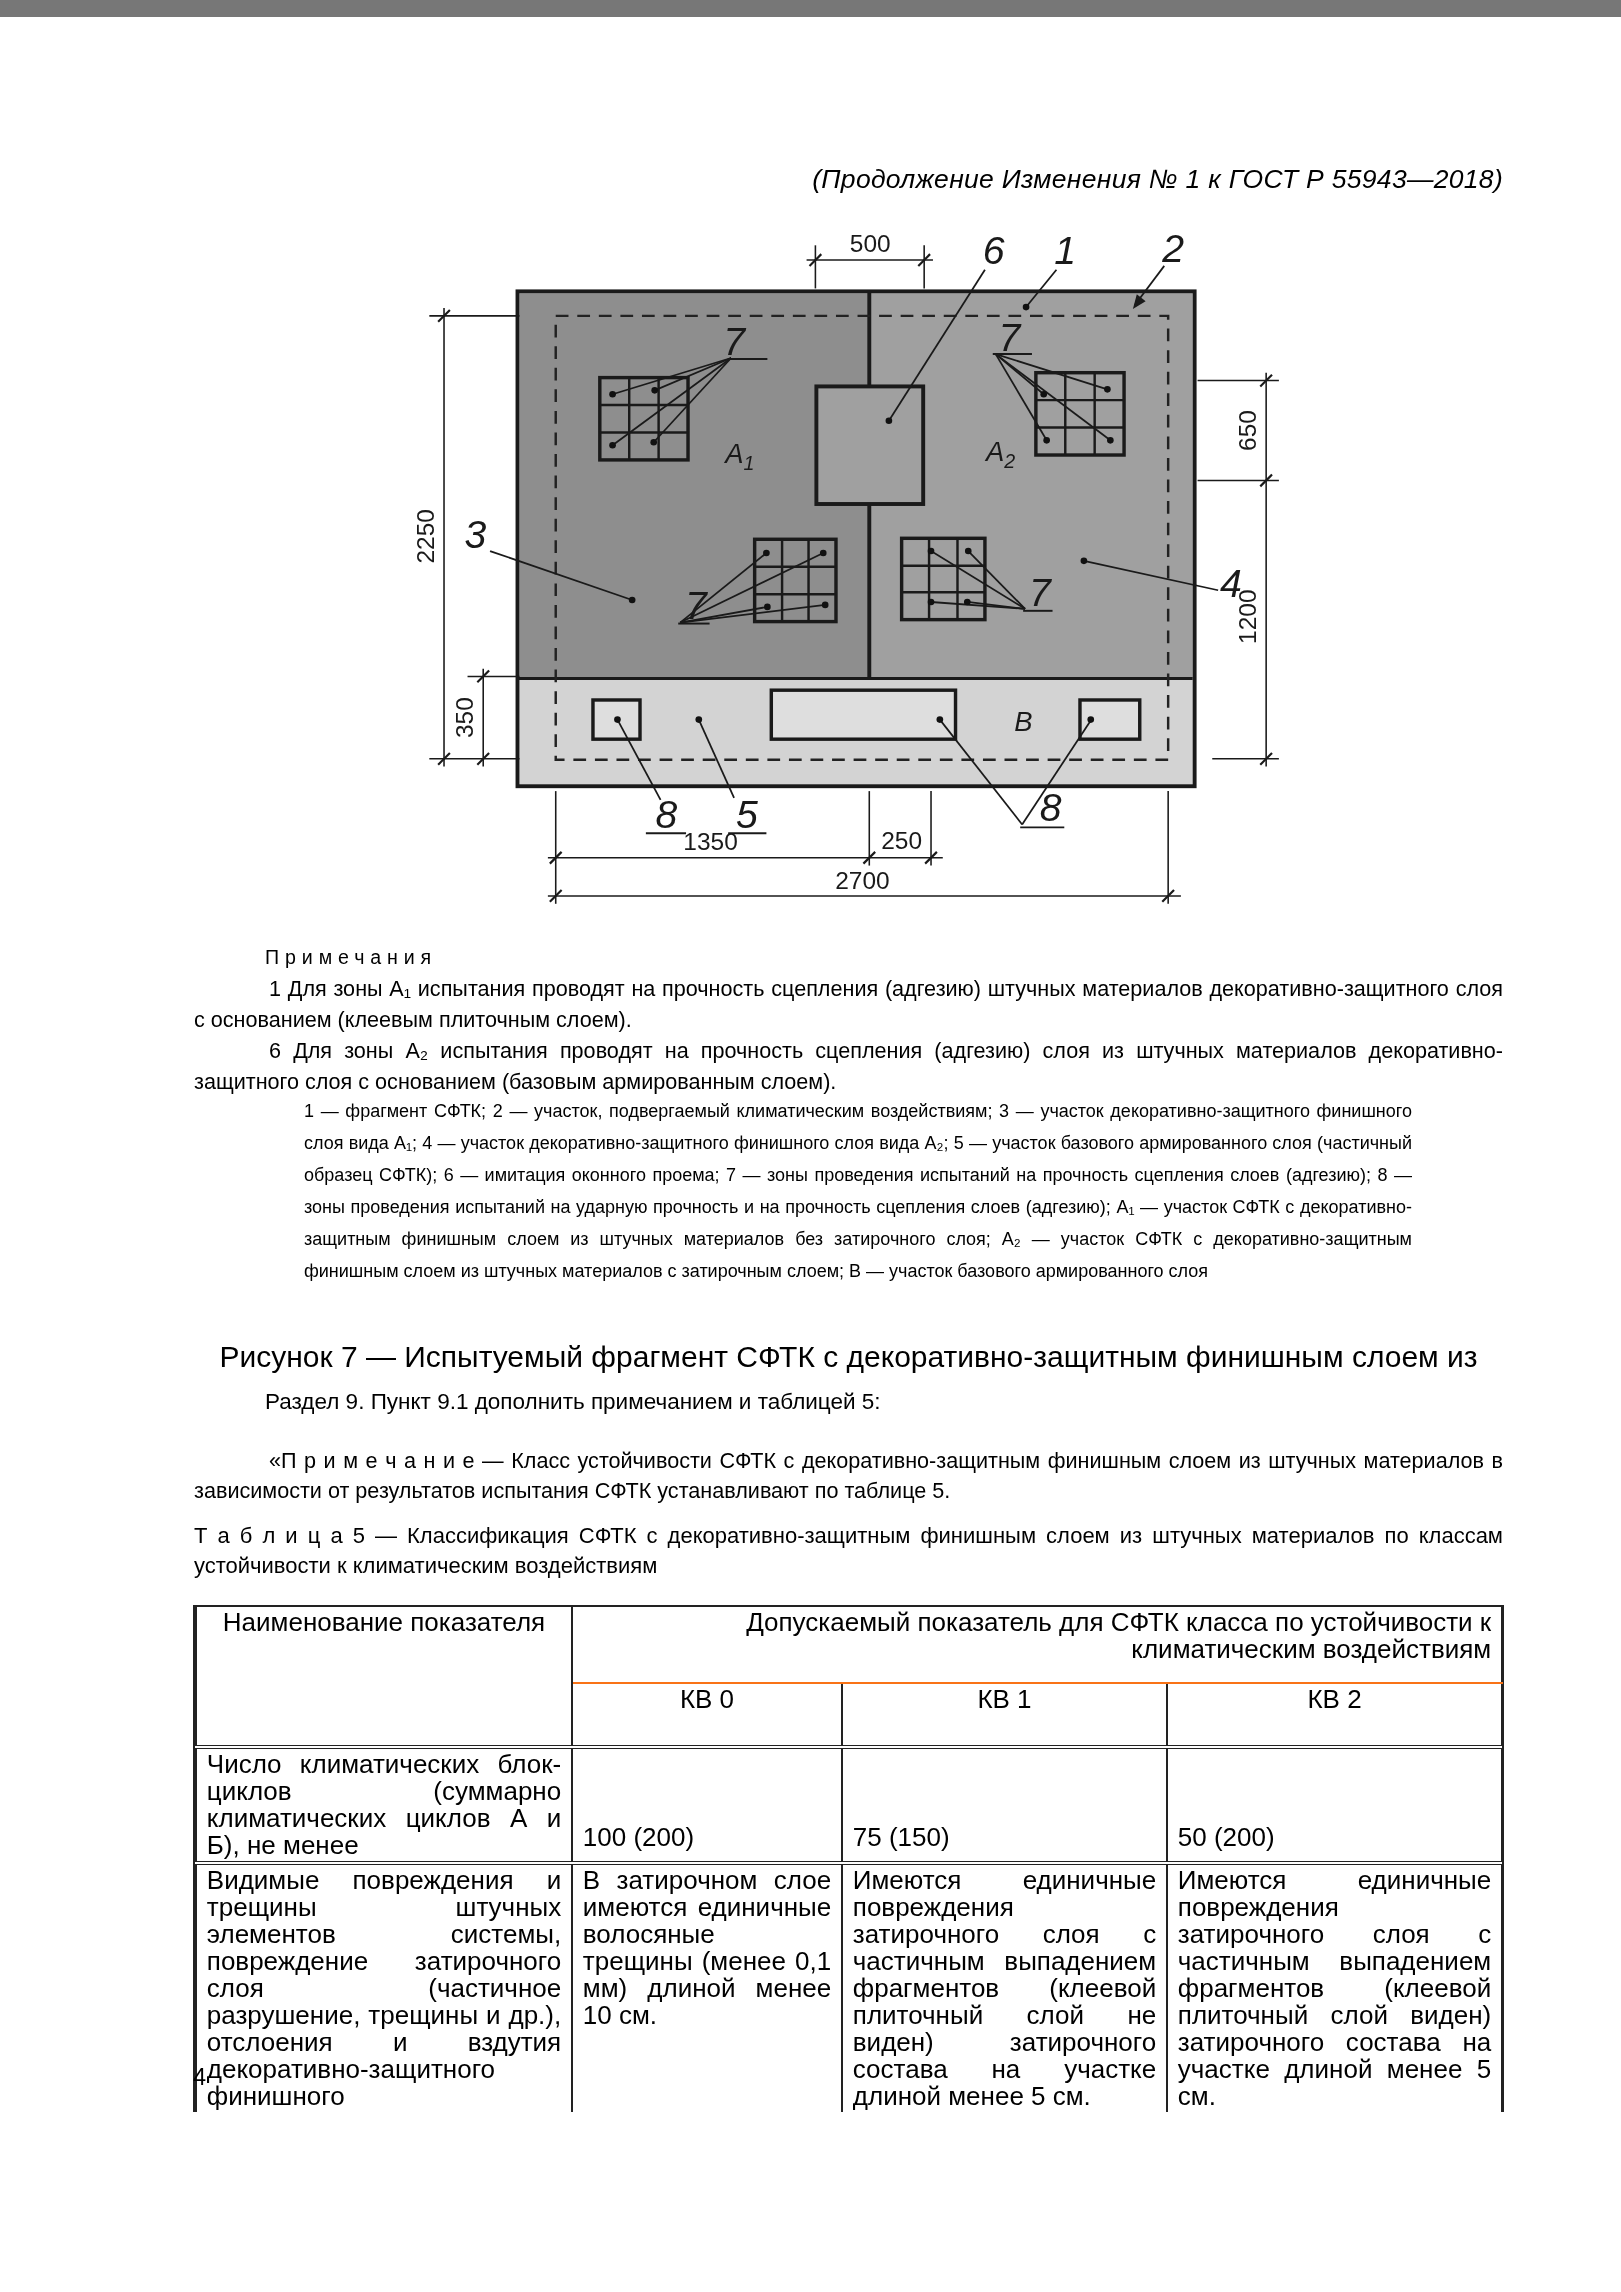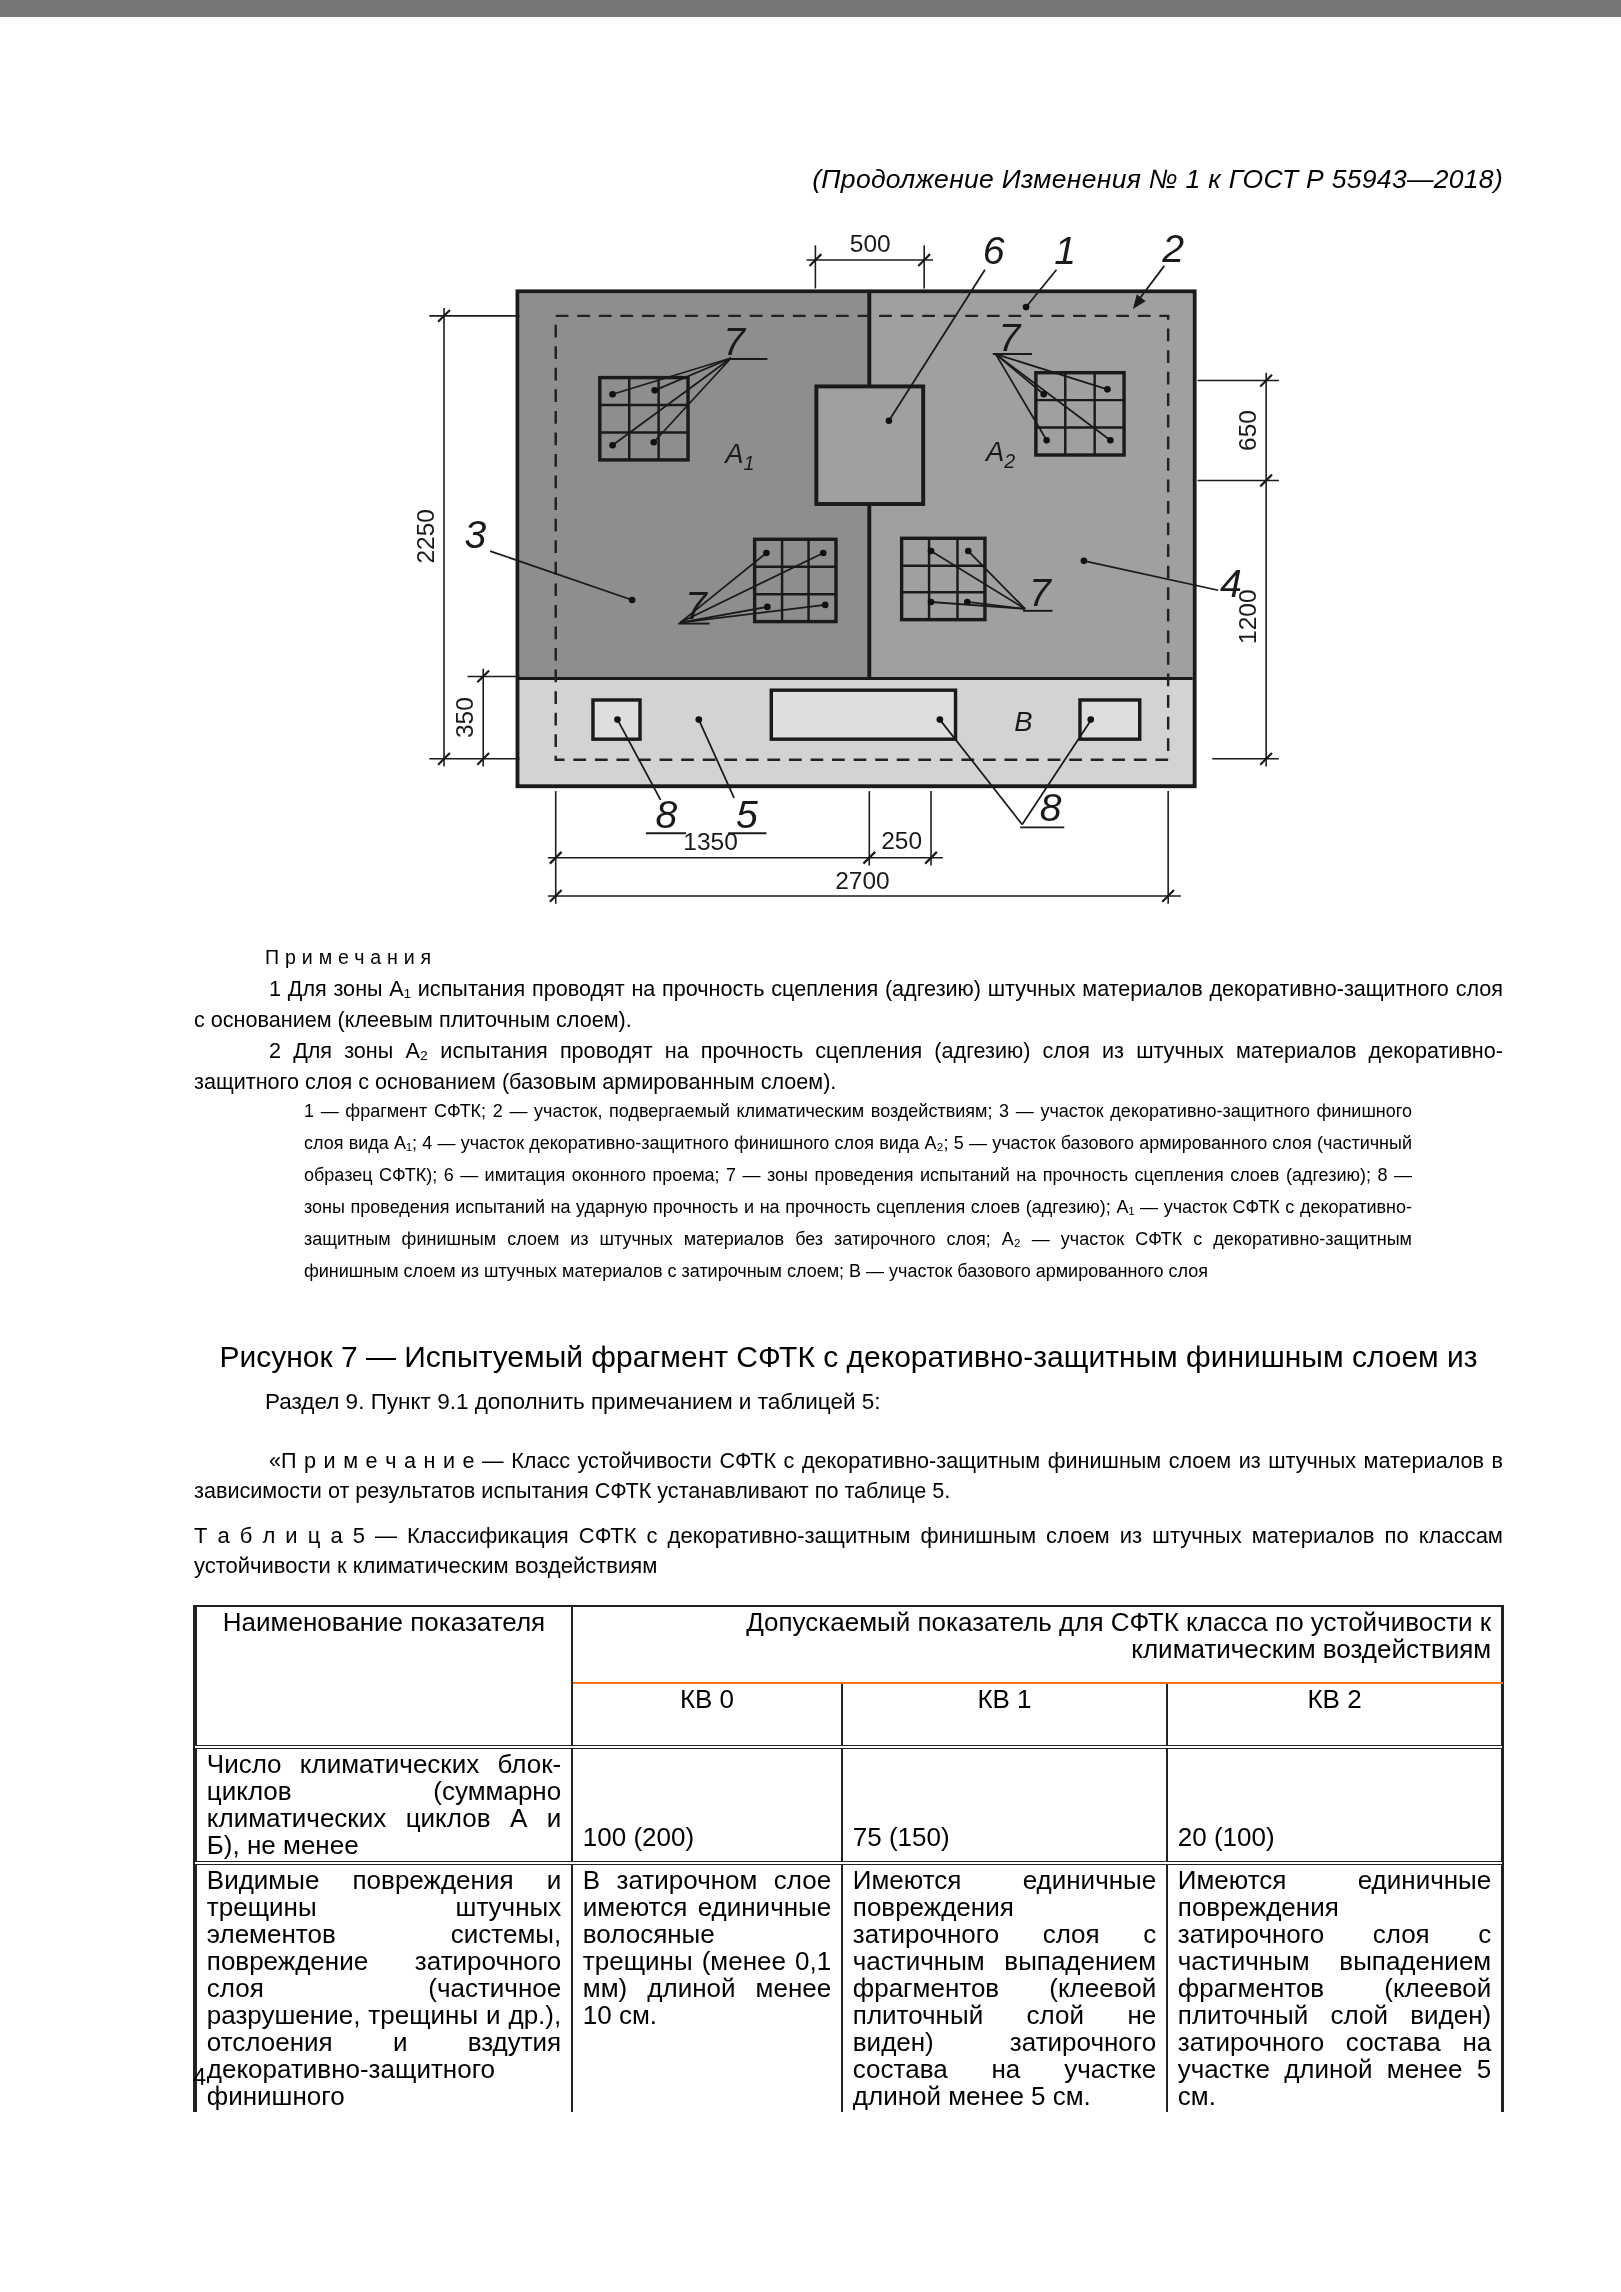--- a/index.html
+++ b/index.html
@@ -232,21 +232,21 @@
     <g>
       <text x="740" y="455" class="zonetxt"><tspan>A</tspan><tspan class="zonesub" dy="7">1</tspan></text>
       <text x="1006" y="453" class="zonetxt"><tspan>A</tspan><tspan class="zonesub" dy="7">2</tspan></text>
       <text x="1035" y="729" class="zonetxt">B</text>
     </g>
   </svg>
 
   <div class="abs notes-block">
     <p class="notes-title">Примечания</p>
     <p class="note-p">1 Для зоны А₁ испытания проводят на прочность сцепления (адгезию) штучных материалов декоративно-защитного слоя с основанием (клеевым плиточным слоем).</p>
-    <p class="note-p">2 Для зоны А₂ испытания проводят на прочность сцепления (адгезию) слоя из штучных материалов декоративно-защитного слоя с основанием (базовым армированным слоем).</p>
+    <p class="note-p">6 Для зоны А₂ испытания проводят на прочность сцепления (адгезию) слоя из штучных материалов декоративно-защитного слоя с основанием (базовым армированным слоем).</p>
   </div>
 
   <div class="abs legend">1 — фрагмент СФТК; 2 — участок, подвергаемый климатическим воздействиям; 3 — участок декоративно-защитного финишного слоя вида А₁; 4 — участок декоративно-защитного финишного слоя вида А₂; 5 — участок базового армированного слоя (частичный образец СФТК); 6 — имитация оконного проема; 7 — зоны проведения испытаний на прочность сцепления слоев (адгезию); 8 — зоны проведения испытаний на ударную прочность и на прочность сцепления слоев (адгезию); А₁ — участок СФТК с декоративно-защитным финишным слоем из штучных материалов без затирочного слоя; А₂ — участок СФТК с декоративно-защитным финишным слоем из штучных материалов с затирочным слоем; В — участок базового армированного слоя</div>
 
   <div class="abs caption">
     <div>Рисунок 7 — Испытуемый фрагмент СФТК с декоративно-защитным финишным слоем из</div>
   </div>
 
   <div class="abs section-line">
     <span>Раздел 9. Пункт 9.1 дополнить примечанием и таблицей 5:</span>
@@ -271,21 +271,21 @@
       </tr>
       <tr>
         <td class="kv">КВ 0</td>
         <td class="kv">КВ 1</td>
         <td class="kv">КВ 2</td>
       </tr>
       <tr class="r1">
         <td class="nm">Число климатических блок-циклов (суммарно климатических циклов А и Б), не менее</td>
         <td class="num">100 (200)</td>
         <td class="num">75 (150)</td>
-        <td class="num">20 (100)</td>
+        <td class="num">50 (200)</td>
       </tr>
       <tr class="r2">
         <td>Видимые повреждения и трещины штучных элементов системы, повреждение затирочного слоя (частичное разрушение, трещины и др.), отслоения и вздутия декоративно-защитного финишного</td>
         <td>В затирочном слое имеются единичные волосяные трещины (менее 0,1 мм) длиной менее 10 см.</td>
         <td>Имеются единичные повреждения затирочного слоя с частичным выпадением фрагментов (клеевой плиточный слой не виден) затирочного состава на участке длиной менее 5 см.</td>
         <td>Имеются единичные повреждения затирочного слоя с частичным выпадением фрагментов (клеевой плиточный слой виден) затирочного состава на участке длиной менее 5 см.</td>
       </tr>
     </tbody>
       </table>
   </div>

